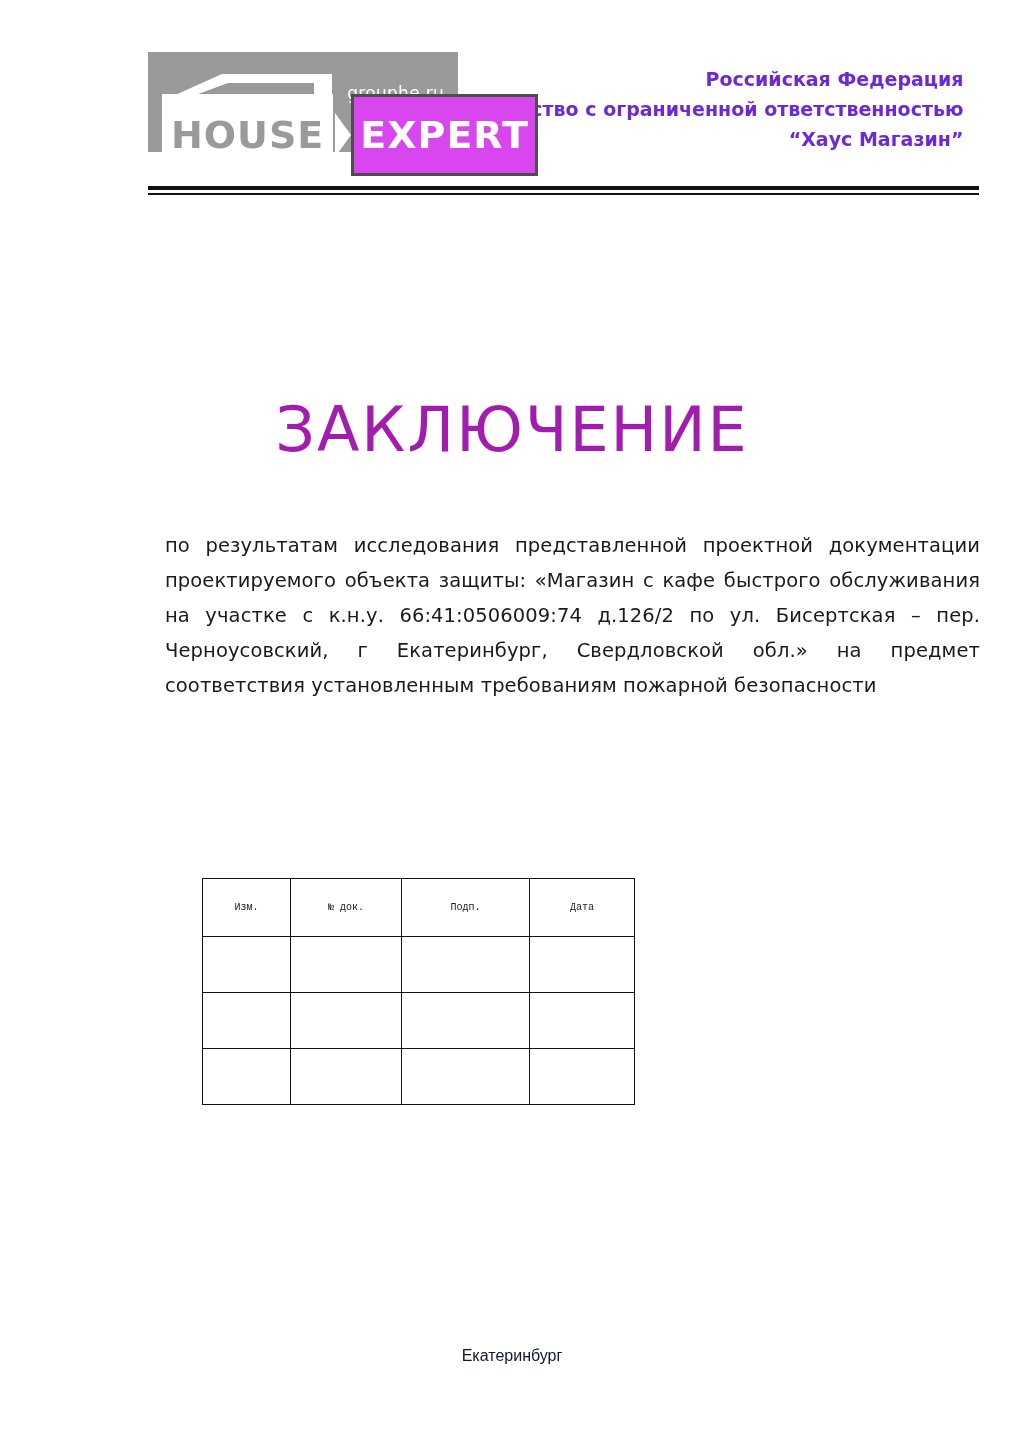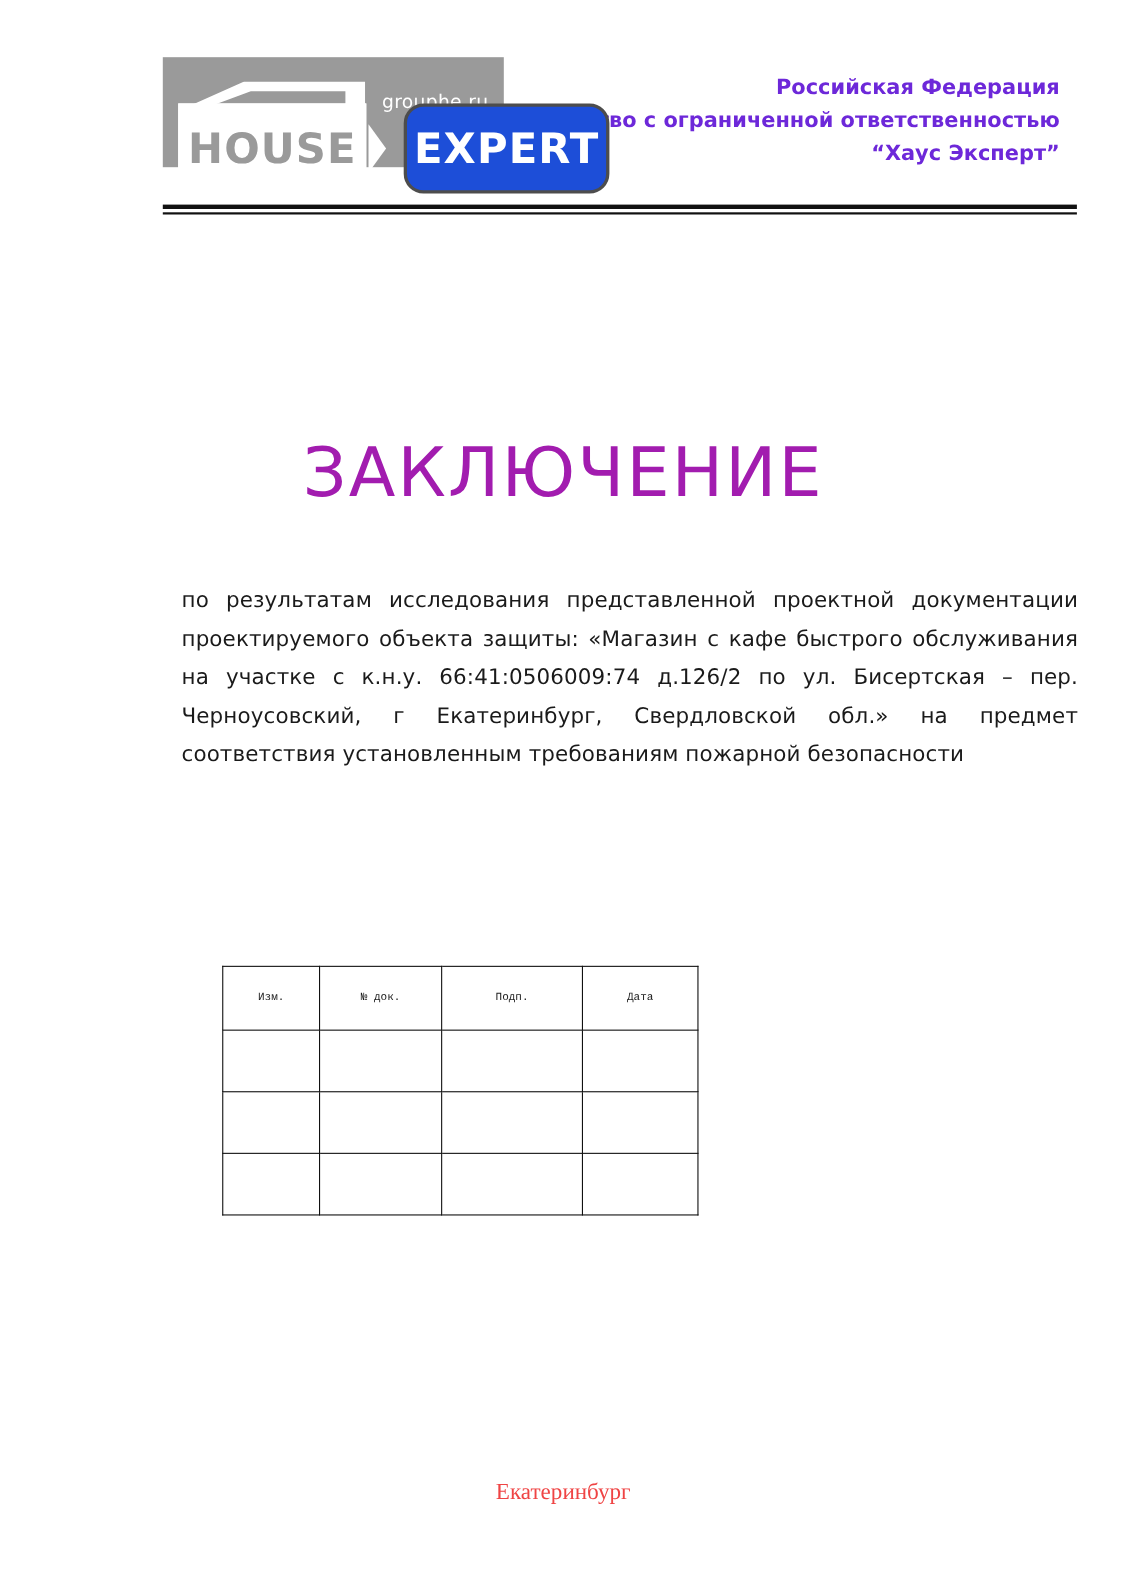--- a/index.html
+++ b/index.html
@@ -70,24 +70,23 @@
     font-size: 38px;
     line-height: 44px;
     letter-spacing: 1px;
     color: #9a9a9a;
     background: #ffffff;
     border: 3px solid #ffffff;
     padding: 16px 6px;
   }
   .logo-word.invert {
     color: #ffffff;
-    background: #1d4ed8;
+    background: #d946ef;
     border-color: #4d4d4d;
-    margin-left: 16px;
-    border-radius: 18px;
+    margin-left: 0;
   }
   .logo-tri {
     width: 0;
     height: 0;
     border-top: 22px solid transparent;
     border-bottom: 22px solid transparent;
     border-left: 16px solid #ffffff;
     margin-left: 2px;
   }
 
@@ -173,24 +172,24 @@
 
   
   .footer {
     position: absolute;
     left: 0;
     right: 0;
     bottom: 72px;
     text-align: center;
   }
   .footer div {
-    font-family: Liberation Serif, serif;
-    font-size: 21px;
+    font-family: Liberation Sans, sans-serif;
+    font-size: 16px;
     line-height: 40px;
-    color: #ef4444;
+    color: #0f172a;
   }
 </style>
 </head>
 <body>
 
 <div class="page">
 
   <div class="header">
 
     <div class="logo-box">
@@ -203,21 +202,21 @@
       <div class="logo-word-row">
         <span class="logo-word">HOUSE</span>
         <span class="logo-tri"></span>
         <span class="logo-word invert">EXPERT</span>
       </div>
     </div>
 
     <div class="header-text">
       <div>Российская Федерация</div>
       <div>Общество с ограниченной ответственностью</div>
-      <div>“Хаус Эксперт”</div>
+      <div>“Хаус Магазин”</div>
     </div>
   </div>
 
   <div class="rules">
     <div class="rule-thick"></div>
     <div class="rule-thin"></div>
   </div>
 
   <div class="title">ЗАКЛЮЧЕНИЕ</div>
 

